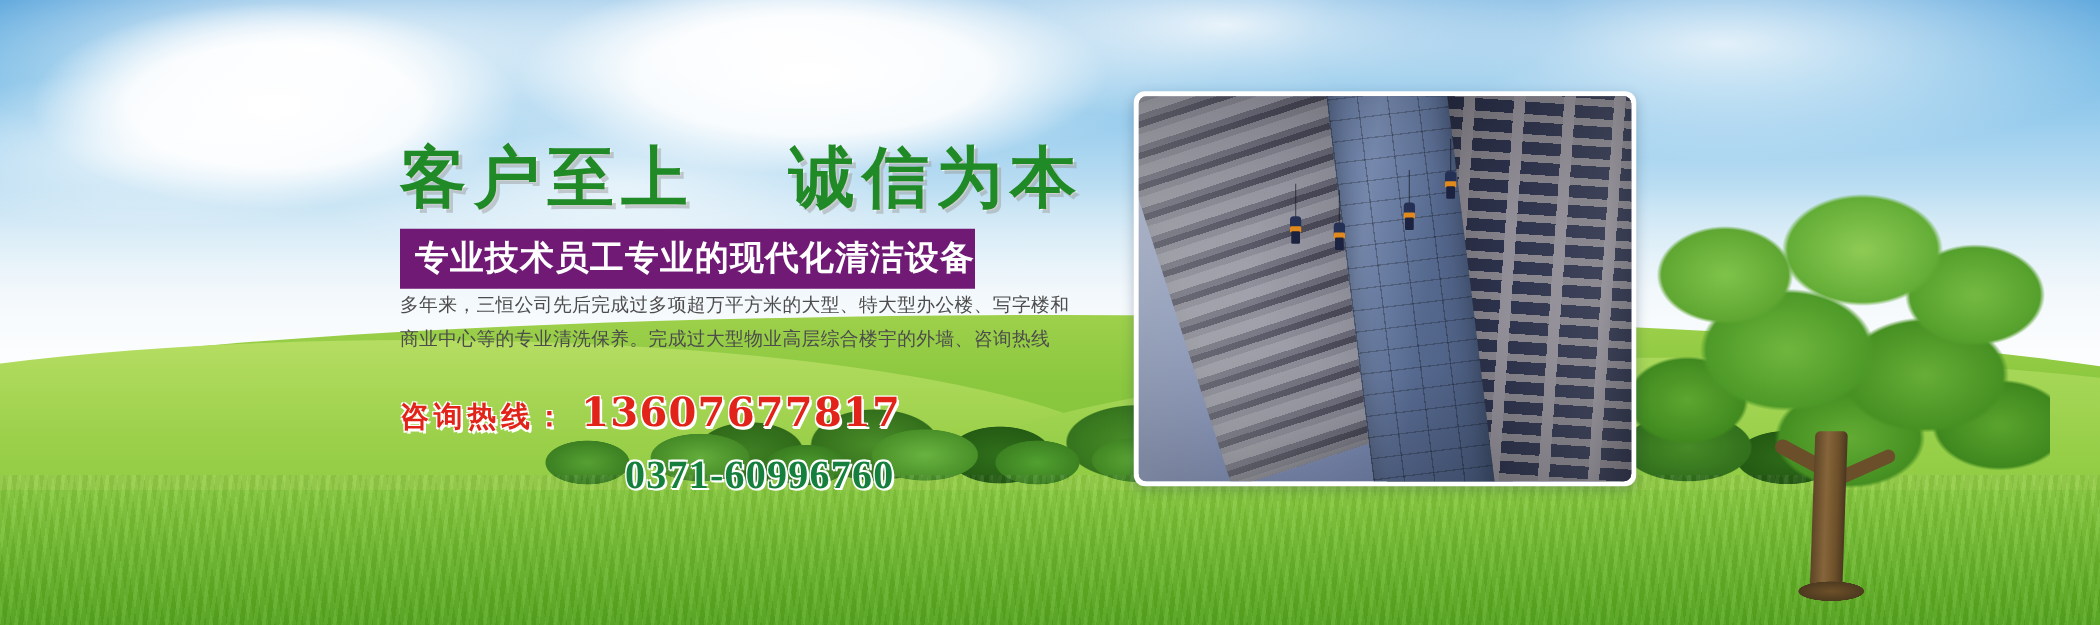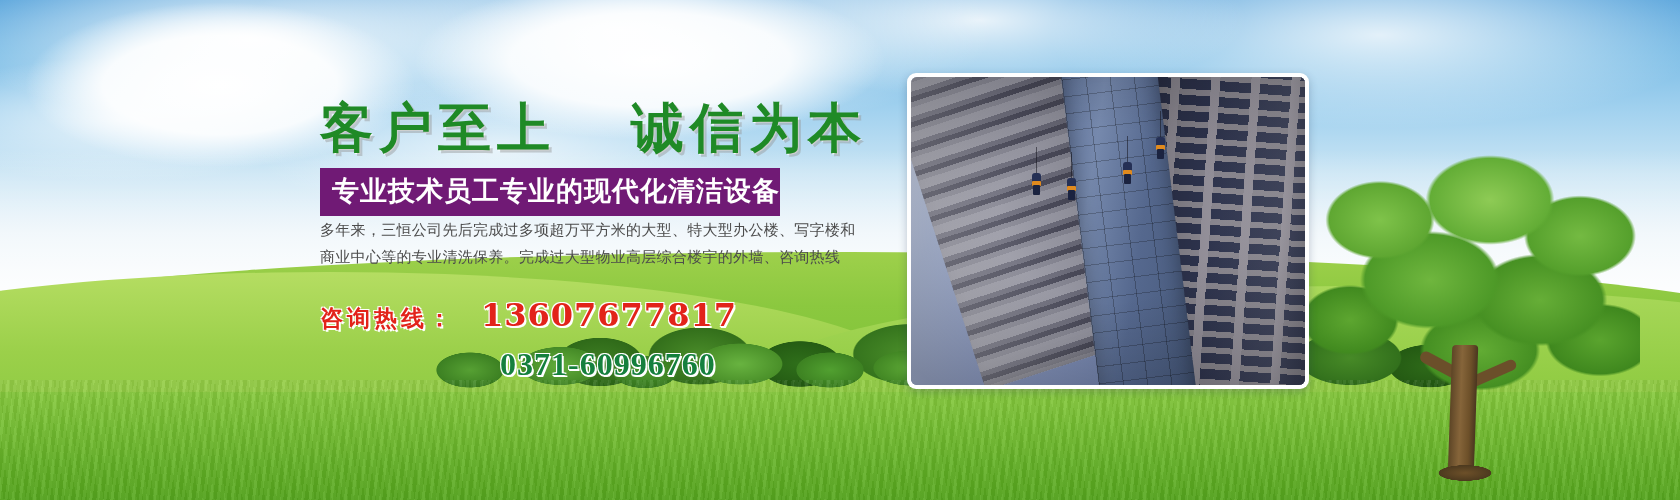--- a/index.html
+++ b/index.html
@@ -115,21 +115,21 @@
   }
   .bigtree .branch2{
     position:absolute;left:166px;top:218px;width:52px;height:11px;
     background:#6b4f2a;border-radius:6px;transform:rotate(-24deg);
   }
   .bigtree .root{
     position:absolute;left:128px;top:312px;width:74px;height:22px;
     background:radial-gradient(ellipse 37px 11px at 37px 11px,#6d5029 0%,#4d3a1f 70%,rgba(0,0,0,0) 72%);
   }
   
-  .textcol{position:absolute;left:320px;top:96px;width:580px;}
+  .textcol{position:absolute;left:320px;top:111px;width:580px;}
   .headline{
     font-size:53px;line-height:62px;font-weight:bold;
     color:#1f8a26;letter-spacing:6px;
     font-family:"DejaVu Serif","Liberation Serif",serif;
     text-shadow:3px 3px 0 rgba(150,150,150,.45), 1px 1px 0 rgba(255,255,255,.9);
     white-space:nowrap;
   }
   .headline .gap{display:inline-block;width:26px;}
   .subbar{
     display:inline-block;margin-top:10px;
@@ -148,21 +148,21 @@
     margin-top:26px;display:flex;align-items:baseline;
   }
   .hot-label{
     font-size:23px;font-weight:bold;color:#e2231a;letter-spacing:4px;
     font-family:"DejaVu Serif","Liberation Serif",serif;
     text-shadow:2px 2px 0 #ffffff,-1px -1px 0 #ffffff,1px -1px 0 #ffffff,-1px 1px 0 #ffffff;
   }
   .hot-num{
     font-size:32px;font-weight:bold;color:#e2231a;letter-spacing:1px;
     font-family:"DejaVu Serif","Liberation Serif",serif;
-    margin-left:26px;
+    margin-left:10px;
     text-shadow:2px 2px 0 #ffffff,-1px -1px 0 #ffffff,1px -1px 0 #ffffff,-1px 1px 0 #ffffff,0 2px 0 #ffffff;
   }
   .hot-num2{
     margin-top:12px;margin-left:180px;
     font-size:32px;font-weight:bold;color:#15803d;letter-spacing:1px;
     font-family:Liberation Serif, serif;
     text-shadow:2px 2px 0 #ffffff,-1px -1px 0 #ffffff,1px -1px 0 #ffffff,-1px 1px 0 #ffffff,0 2px 0 #ffffff;
   }
   
   .photo-wrap{

